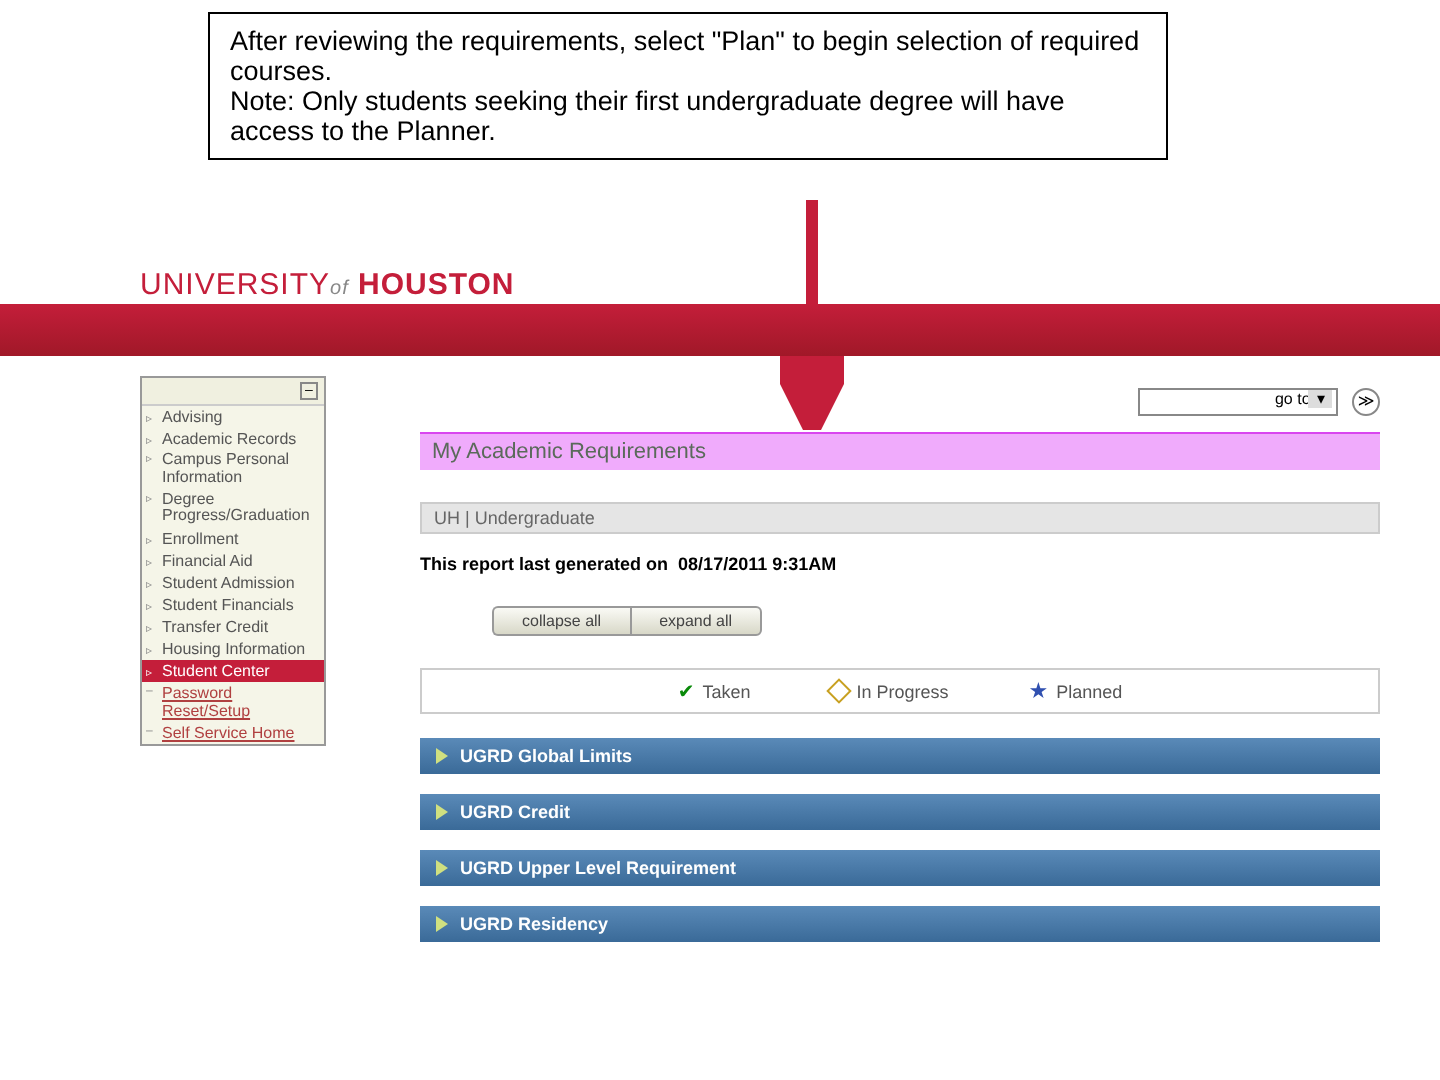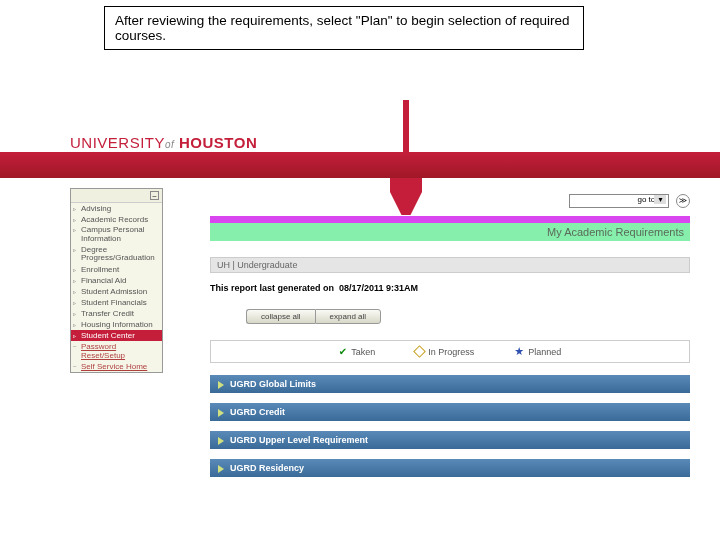--- a/index.html
+++ b/index.html
@@ -58,21 +58,21 @@
   .tab {
     flex: 1; text-align: center; padding: 3px 0; font-size: 8.5px;
     border: 1px solid #b4c4b4; border-bottom: none; border-radius: 4px 4px 0 0;
     color: #6a8a6a; cursor: pointer;
   }
   .tab.t1 { background: linear-gradient(#fce4d0, #f5be90); color: #a85a20; }
   .tab.t2 { background: linear-gradient(#fde2e2, #f0b0b0); color: #a04040; }
   .tab.t3 { background: linear-gradient(#e0f0d8, #b8d8a8); color: #5a7a4a; }
   .tab.t4 { background: linear-gradient(#e8e0f0, #c8b8e0); color: #5a4a8a; border: 1px solid #888; border-bottom: 1px solid #fff; color: #444; font-weight: bold; }
   
-  .section-title-bar { background: #86efac; padding: 3px 6px; color: #5a6a5a; font-size: 11px; margin-bottom: 16px; border-top: 7px solid #d946ef; text-align: right; }
+  .section-title-bar { background: #f0abfc; padding: 3px 6px; color: #5a6a5a; font-size: 11px; margin-bottom: 16px; border-top: 1px solid #d946ef; }
   
   .sub-bar {
     background: #e5e5e5; border: 1px solid #ccc; padding: 2px 6px; color: #666; margin-bottom: 10px;
   }
   
   .report-line { color: #000; margin-bottom: 16px; }
   
   .action-row { display: flex; gap: 0; margin-bottom: 16px; }
   .action-btn {
     background: linear-gradient(#fafaf5, #d8d8c8); border: 1px solid #999; 
@@ -88,32 +88,33 @@
   .legend-item { display: flex; align-items: center; gap: 4px; color: #555; }
   .icon-taken { color: #0a8a0a; font-size: 10px; }
   .icon-progress { 
     width: 9px; height: 9px; border: 1px solid #c8a020; transform: rotate(45deg); 
     display: inline-block; background: #fff;
   }
   .icon-planned { color: #3050b0; font-size: 11px; }
   
   .req-bar {
     background: linear-gradient(#5a8ab8, #3a6a98); color: #fff; padding: 4px 8px;
-    font-size: 9px; font-weight: bold; margin-bottom: 10px; display: flex; align-items: flex-end; gap: 6px;
+    font-size: 9px; font-weight: bold; margin-bottom: 10px; display: flex; align-items: center; gap: 6px;
   }
   .req-tri { 
     width: 0; height: 0; border-top: 4px solid transparent; border-bottom: 4px solid transparent;
     border-left: 6px solid #d0e080; display: inline-block;
   }
 </style>
 </head>
 <body>
 
 <div class="instruction-box">
   <span>After reviewing the requirements, select "Plan" to begin selection of required courses.</span><br>
+  <span>Note: Only students seeking their first undergraduate degree will have access to the Planner.</span>
 </div>
 
 <svg class="arrow">
   <defs>
     <marker id="ah" markerWidth="8" markerHeight="8" refX="4" refY="4" orient="auto">
       <polygon points="0 0, 8 4, 0 8" fill="#c41e3a"></polygon>
     </marker>
   </defs>
   <line x1="16" y1="0" x2="16" y2="100" stroke="#c41e3a" stroke-width="6" marker-end="url(#ah)"></line>
 </svg>

